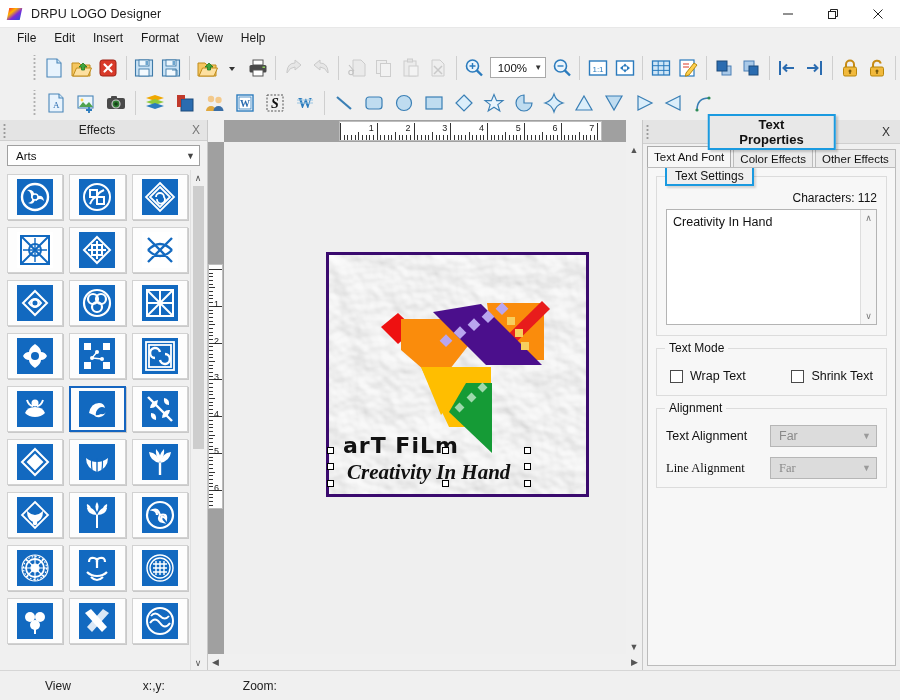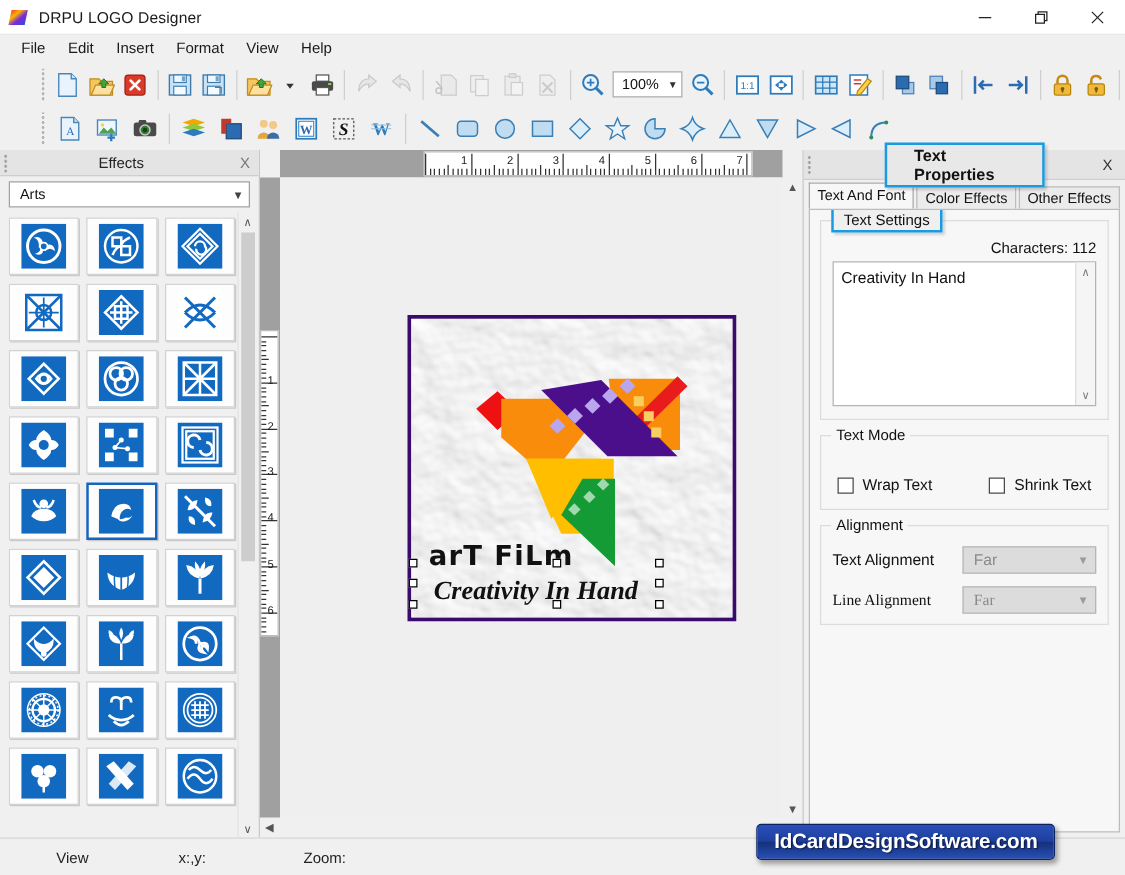--- a/index.html
+++ b/index.html
@@ -197,21 +197,21 @@
     position: absolute; width: 7px; height: 7px; background: #fff; border: 1px solid #000;
   }
 
   
   .rightpanel {
     width: 258px; min-width: 258px; background: #f0f0f0;
     display: flex; flex-direction: column; border-left: 1px solid #c8c8c8;
   }
   .rp-header {
     height: 24px; background: #e4e4e4; display: flex; align-items: center;
-    border-bottom: 1px solid #cfcfcf; position: relative;
+    border-bottom: 1px solid #cfcfcf; position: relative; text-align: center;
   }
   .rp-title-box {
     position: absolute; left: 50%; transform: translateX(-50%);
     border: 2px solid #1a9ae0; background: #e8e8e8;
     padding: 1px 22px; font-size: 13px; font-weight: 700; color: #111;
     box-shadow: 2px 2px 2px rgba(0,0,0,.18);
   }
   .rp-x { position: absolute; right: 10px; font-size: 12px; color: #333; }
   .rp-tabs { display: flex; align-items: flex-end; height: 21px; padding-left: 4px; margin-top: 2px;}
   .rtab {
@@ -1266,21 +1266,21 @@
           <div class="textarea-wrap">
             <div class="textarea-inner">Creativity In Hand</div>
             <div class="ta-scroll">
               <div class="ta-arrow">∧</div>
               <div class="ta-arrow">∨</div>
             </div>
           </div>
         </div>
 
 
-        <div class="grp" style="padding-top:28px;padding-bottom:12px;">
+        <div class="grp" style="padding-top:16px;padding-bottom:12px;">
           <div class="glabel">Text Mode</div>
           <div class="chkrow">
             <div class="chk">
               <span class="chkbox"></span>
               <span>Wrap Text</span>
             </div>
             <div class="chk">
               <span class="chkbox"></span>
               <span>Shrink Text</span>
             </div>
@@ -1306,15 +1306,14 @@
         </div>
 
       </div>
     </div>
   </div>
 
   <div class="statusbar">
     <div class="sb-item sb-ready">View</div>
     <div class="sb-item sb-xy">x:,y:</div>
     <div class="sb-item sb-zoom">Zoom:</div>
-    <div class="watermark">IdCardDesignSoftware.com</div>
   </div>
 </div>
 
 </body></html>

